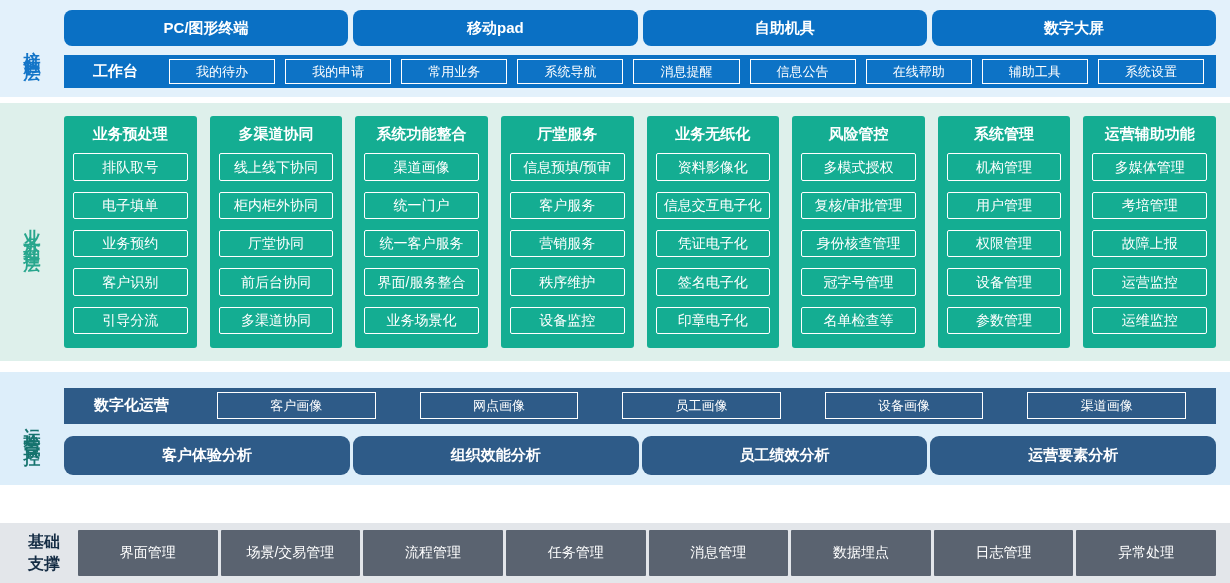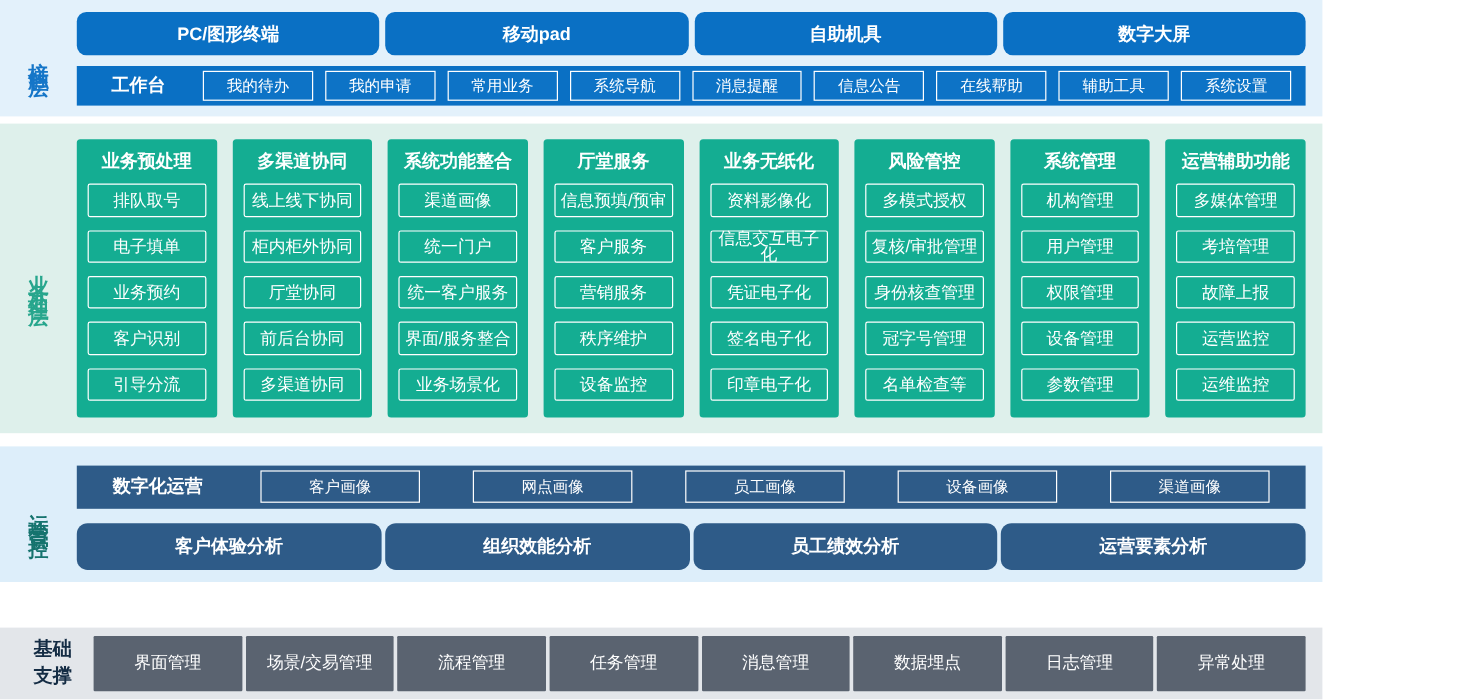--- a/index.html
+++ b/index.html
@@ -2,21 +2,21 @@
 <html><head>
 <meta charset="utf-8">
 <style>
   * { margin:0; padding:0; box-sizing:border-box; }
   html,body { width:1230px; height:583px; }
   body {
     background:#ffffff;
     font-family:"Liberation Sans","DejaVu Sans",sans-serif;
     overflow:hidden;
   }
-  .page { width:1102px; height:583px; display:flex; flex-direction:column; }
+  .page { width:1230px; height:583px; display:flex; flex-direction:column; }
 
   .sec { position:relative; }
   .sec-contact    { background:#e3f1fb; height:97px;  padding:10px 14px 9px 64px; }
   .gap-a { height:7px; }
   .sec-business   { background:#def0eb; height:282px; padding:13px 14px 13px 64px; }
   .gap-b { height:12px; }
   .sec-ops        { background:#ddeefa; height:113px; padding:16px 14px 11px 64px; }
   .gap-c { height:7px; }
   .sec-foundation { background:#e3e6ea; height:60px;  padding:7px 14px 7px 78px;margin-top:32px; }
 

